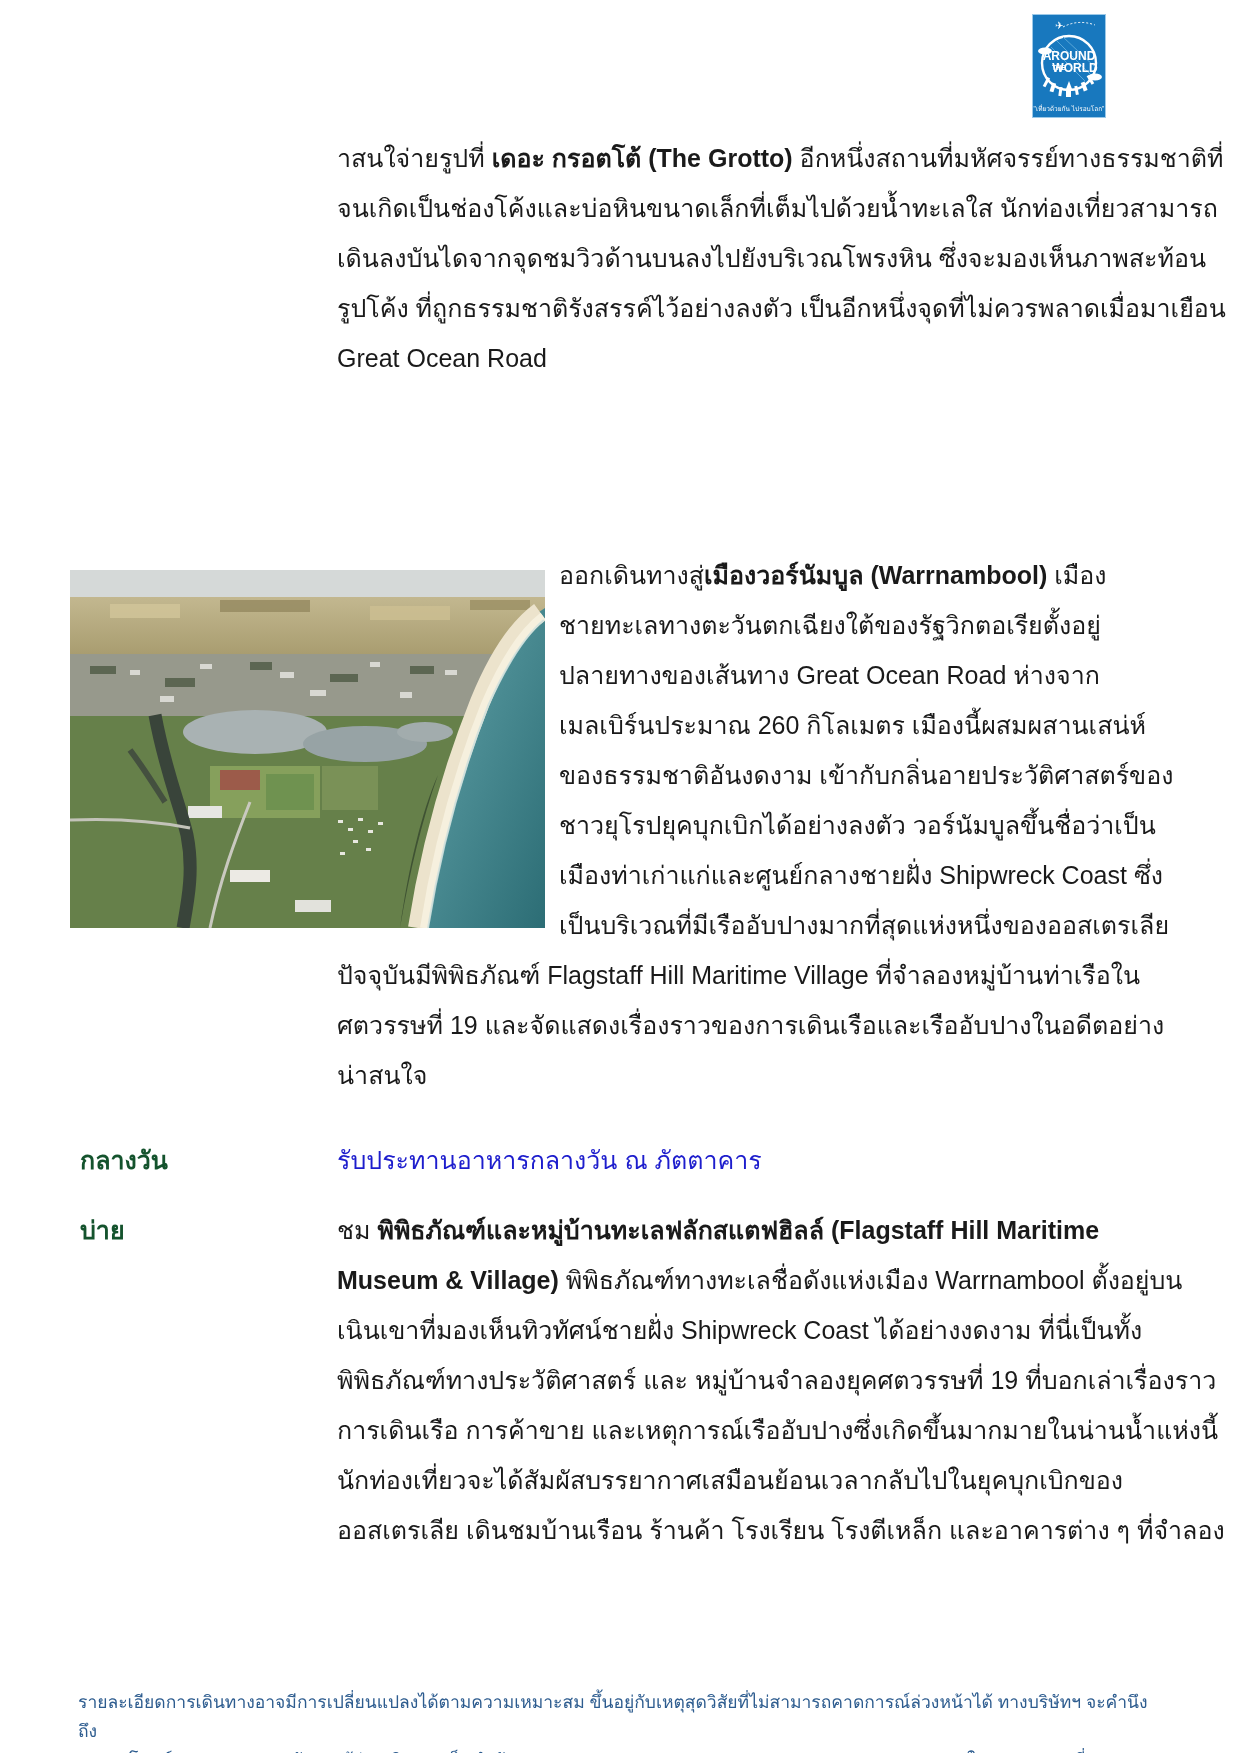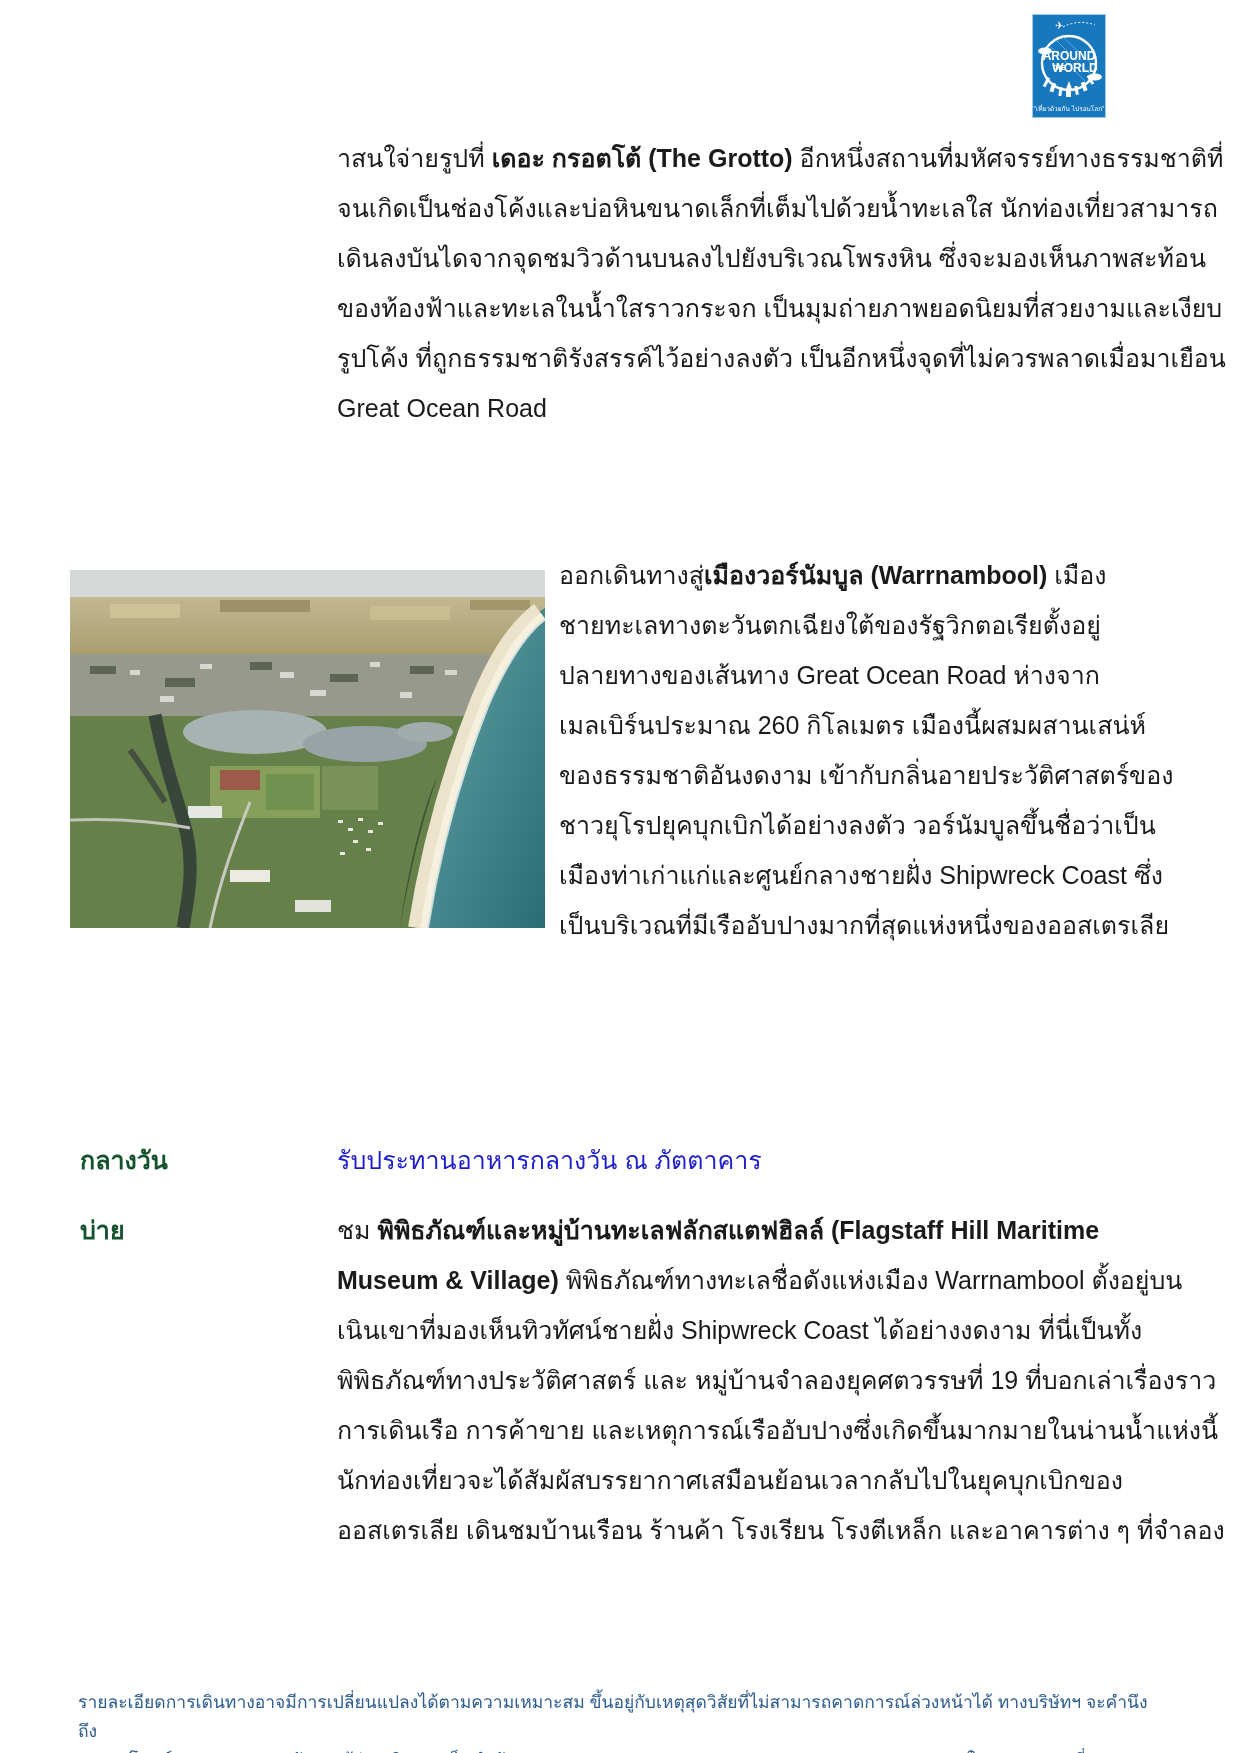--- a/index.html
+++ b/index.html
@@ -64,21 +64,20 @@
       <text x="26" y="55" text-anchor="middle" font-size="7" font-weight="bold" fill="#ffffff" font-family="Liberation Sans,sans-serif">THE</text>
       <text x="42" y="57" text-anchor="middle" font-size="12" font-weight="bold" fill="#ffffff" font-family="Liberation Sans,sans-serif">WORLD</text>
       <text x="36" y="96" text-anchor="middle" font-size="6.5" fill="#ffffff" font-family="Liberation Sans,sans-serif">"เที่ยวด้วยกัน ไปรอบโลก"</text>
     </svg>
   </div>
 
   <div class="abs intro">
     <div class="tline"><span>าสนใจ่ายรูปที่ </span><span class="b">เดอะ กรอตโต้ (The Grotto)</span><span> อีกหนึ่งสถานที่มหัศจรรย์ทางธรรมชาติที่</span></div>
     <div class="tline">จนเกิดเป็นช่องโค้งและบ่อหินขนาดเล็กที่เต็มไปด้วยน้ำทะเลใส นักท่องเที่ยวสามารถ</div>
     <div class="tline">เดินลงบันไดจากจุดชมวิวด้านบนลงไปยังบริเวณโพรงหิน ซึ่งจะมองเห็นภาพสะท้อน</div>
-    <div class="tline">ของท้องฟ้าและทะเลในน้ำใสราวกระจก เป็นมุมถ่ายภาพยอดนิยมที่สวยงามและเงียบ</div>
     <div class="tline">รูปโค้ง ที่ถูกธรรมชาติรังสรรค์ไว้อย่างลงตัว เป็นอีกหนึ่งจุดที่ไม่ควรพลาดเมื่อมาเยือน</div>
     <div class="tline">Great Ocean Road</div>
   </div>
 
   <div class="abs photo-wrap">
     <svg width="475" height="358" viewBox="0 0 475 358">
       <defs>
         <linearGradient id="seaGrad" x1="0" y1="0" x2="1" y2="1">
           <stop offset="0" stop-color="#7eadb0"></stop>
           <stop offset="0.45" stop-color="#4a8b92"></stop>
@@ -165,20 +164,25 @@
     <div class="tline"><span>ออกเดินทางสู่</span><span class="b">เมืองวอร์นัมบูล (Warrnambool)</span><span> เมือง</span></div>
     <div class="tline">ชายทะเลทางตะวันตกเฉียงใต้ของรัฐวิกตอเรียตั้งอยู่</div>
     <div class="tline">ปลายทางของเส้นทาง Great Ocean Road ห่างจาก</div>
     <div class="tline">เมลเบิร์นประมาณ 260 กิโลเมตร เมืองนี้ผสมผสานเสน่ห์</div>
     <div class="tline">ของธรรมชาติอันงดงาม เข้ากับกลิ่นอายประวัติศาสตร์ของ</div>
     <div class="tline">ชาวยุโรปยุคบุกเบิกได้อย่างลงตัว วอร์นัมบูลขึ้นชื่อว่าเป็น</div>
     <div class="tline">เมืองท่าเก่าแก่และศูนย์กลางชายฝั่ง Shipwreck Coast ซึ่ง</div>
     <div class="tline">เป็นบริเวณที่มีเรืออับปางมากที่สุดแห่งหนึ่งของออสเตรเลีย</div>
   </div>
 
+  <div class="abs cont">
+    <div class="tline">ปัจจุบันมีพิพิธภัณฑ์ Flagstaff Hill Maritime Village ที่จำลองหมู่บ้านท่าเรือใน</div>
+    <div class="tline">ศตวรรษที่ 19 และจัดแสดงเรื่องราวของการเดินเรือและเรืออับปางในอดีตอย่าง</div>
+    <div class="tline">น่าสนใจ</div>
+  </div>
 
   <div class="abs row-label lunch-label">กลางวัน</div>
   <div class="abs tline lunch-text">รับประทานอาหารกลางวัน ณ ภัตตาคาร</div>
 
   <div class="abs row-label aft-label">บ่าย</div>
   <div class="abs aft">
     <div class="tline"><span>ชม </span><span class="b">พิพิธภัณฑ์และหมู่บ้านทะเลฟลักสแตฟฮิลล์ (Flagstaff Hill Maritime</span></div>
     <div class="tline"><span class="b">Museum &amp; Village)</span><span> พิพิธภัณฑ์ทางทะเลชื่อดังแห่งเมือง Warrnambool ตั้งอยู่บน</span></div>
     <div class="tline">เนินเขาที่มองเห็นทิวทัศน์ชายฝั่ง Shipwreck Coast ได้อย่างงดงาม ที่นี่เป็นทั้ง</div>
     <div class="tline">พิพิธภัณฑ์ทางประวัติศาสตร์ และ หมู่บ้านจำลองยุคศตวรรษที่ 19 ที่บอกเล่าเรื่องราว</div>

